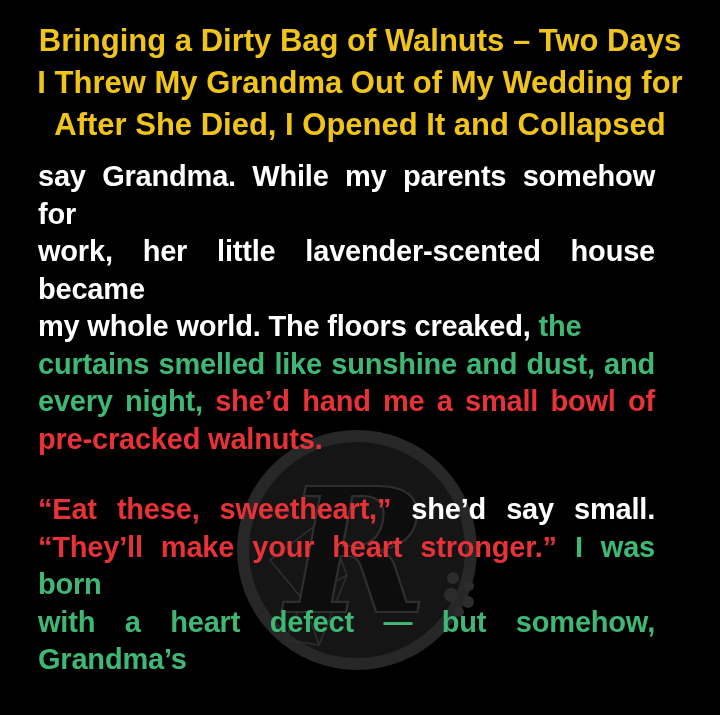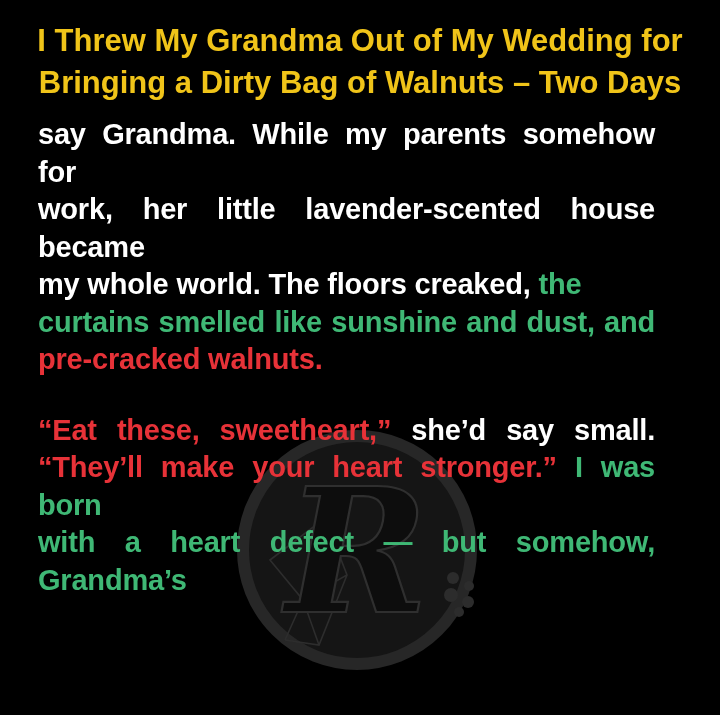--- a/index.html
+++ b/index.html
@@ -54,30 +54,32 @@
     <g fill="#2c2c2c">
       <circle cx="246" cy="178" r="6"></circle>
       <circle cx="262" cy="186" r="5"></circle>
       <circle cx="244" cy="195" r="7"></circle>
       <circle cx="261" cy="202" r="6"></circle>
       <circle cx="252" cy="212" r="5"></circle>
     </g>
   </svg>
 
   <div class="title">
+    <div class="title-line">Bringing a Dirty Bag of Walnuts – Two Days</div>
     <div class="title-line">I Threw My Grandma Out of My Wedding for</div>
-    <div class="title-line">Bringing a Dirty Bag of Walnuts – Two Days</div>
+    <div class="title-line">After She Died, I Opened It and Collapsed</div>
   </div>
 
   <div class="story">
       <div class="para">
         <div class="line just"><span class="c-white">say Grandma. While my parents somehow for</span></div>
         <div class="line just"><span class="c-white">work, her little lavender-scented house became</span></div>
         <div class="line"><span class="c-white">my whole world. The floors creaked, </span><span class="c-green">the</span></div>
         <div class="line just"><span class="c-green">curtains smelled like sunshine and dust, and</span></div>
+        <div class="line just"><span class="c-green">every night, </span><span class="c-red">she’d hand me a small bowl of</span></div>
         <div class="line"><span class="c-red">pre-cracked walnuts.</span></div>
       </div>
       <div class="para">
         <div class="line just"><span class="c-red">“Eat these, sweetheart,” </span><span class="c-white">she’d say small.</span></div>
         <div class="line just"><span class="c-red">“They’ll make your heart stronger.” </span><span class="c-green">I was born</span></div>
         <div class="line just"><span class="c-green">with a heart defect — but somehow, Grandma’s</span></div>
       </div>
     </div>
 
 </div>

